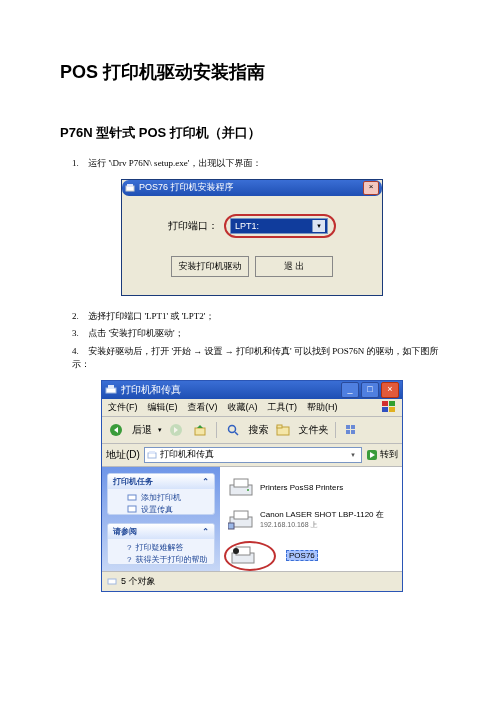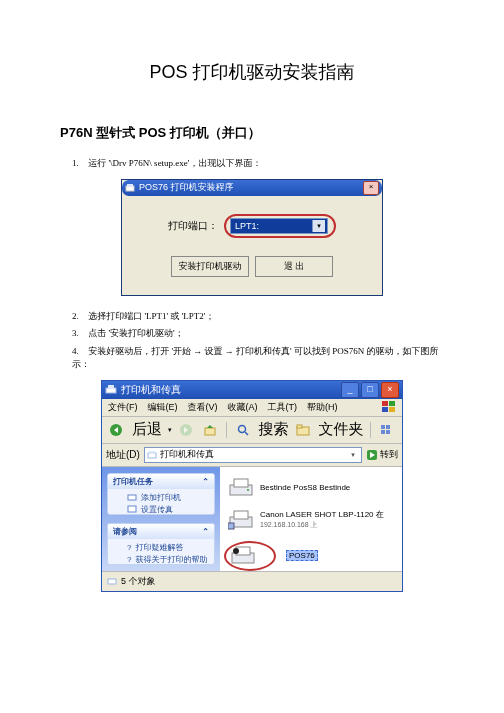--- a/index.html
+++ b/index.html
@@ -8,24 +8,23 @@
     background: #fff;
     font-family: "SimSun", "宋体", serif;
     font-size: 10px;
     color: #000;
     width: 504px;
   }
   .page {
     padding: 60px 60px 30px 60px;
   }
   .title {
-    text-align: center;
     font-family: "SimHei", "黑体", sans-serif;
     font-size: 18px;
-    font-weight: normal;
+    font-weight: bold;
     margin-bottom: 40px;
   }
   .subtitle {
     font-family: "SimHei", "黑体", sans-serif;
     font-size: 13px;
     font-weight: bold;
     margin: 10px 0 15px 0;
   }
   .step {
     font-size: 9px;
@@ -129,21 +128,21 @@
     display:flex; gap:10px; padding:2px 6px; font-size:9px;
   }
   .menubar span { color:#000; }
   .toolbar {
     background:#ece9d8; border-bottom:1px solid #bbb;
     display:flex; align-items:center; gap:4px;
     padding:3px 4px; height:20px;
   }
   .tb-btn { width:18px;height:18px;display:flex;align-items:center;justify-content:center;border:1px solid transparent;border-radius:2px;}
   .tb-sep { width:1px;height:16px;background:#bbb;margin:0 2px;}
-  .tb-text { font-size:15px;margin-left:2px;}
+  .tb-text { font-size:10px;margin-left:2px;}
   .addrbar {
     background:#ece9d8;border-bottom:1px solid #bbb;
     display:flex;align-items:center;gap:4px;padding:2px 4px;height:18px;
   }
   .addrbar .addr-label{font-size:10px;}
   .addr-field{
     flex:1;border:1px solid #7a96c4;background:#fff;height:14px;
     display:flex;align-items:center;padding:0 2px;gap:3px;font-size:9px;
   }
   .addr-drop{width:12px;height:12px;display:flex;align-items:center;justify-content:center;font-size:7px;color:#555;}
@@ -380,21 +379,21 @@
         </div>
 
         <div class="contentpane">
           <div class="printer">
             <svg width="26" height="22" viewBox="0 0 26 22">
                 <rect x="2" y="8" width="22" height="10" fill="#e8ecf2" stroke="#888"></rect>
                 <rect x="6" y="2" width="14" height="8" fill="#fff" stroke="#888"></rect>
                 <circle cx="20" cy="13" r="1" fill="#3a9c3a"></circle>
               </svg>
             <div class="pname">
-                <span>Bestinde PosS8 Bestinde</span>
+                <span>Printers PosS8 Printers</span>
               </div>
           </div>
           <div class="printer">
             <svg width="26" height="22" viewBox="0 0 26 22">
                 <rect x="2" y="8" width="22" height="10" fill="#e8ecf2" stroke="#888"></rect>
                 <rect x="6" y="2" width="14" height="8" fill="#fff" stroke="#888"></rect>
                 <rect x="0" y="14" width="6" height="6" fill="#9cb8e8" stroke="#557"></rect>
               </svg>
             <div class="pname">
               <span>Canon LASER SHOT LBP-1120 在</span>

